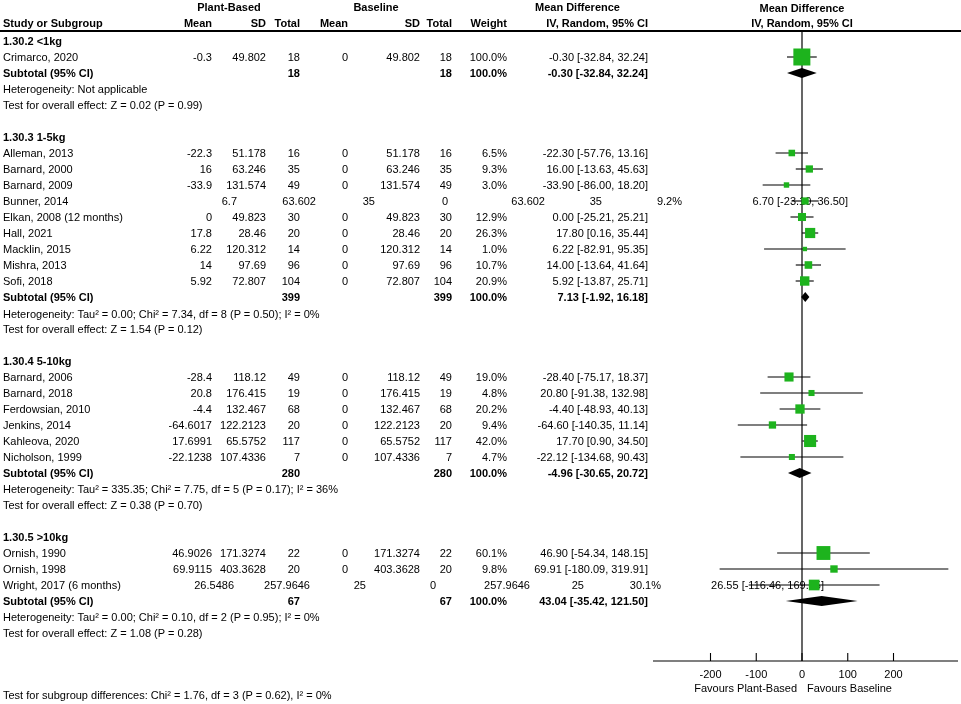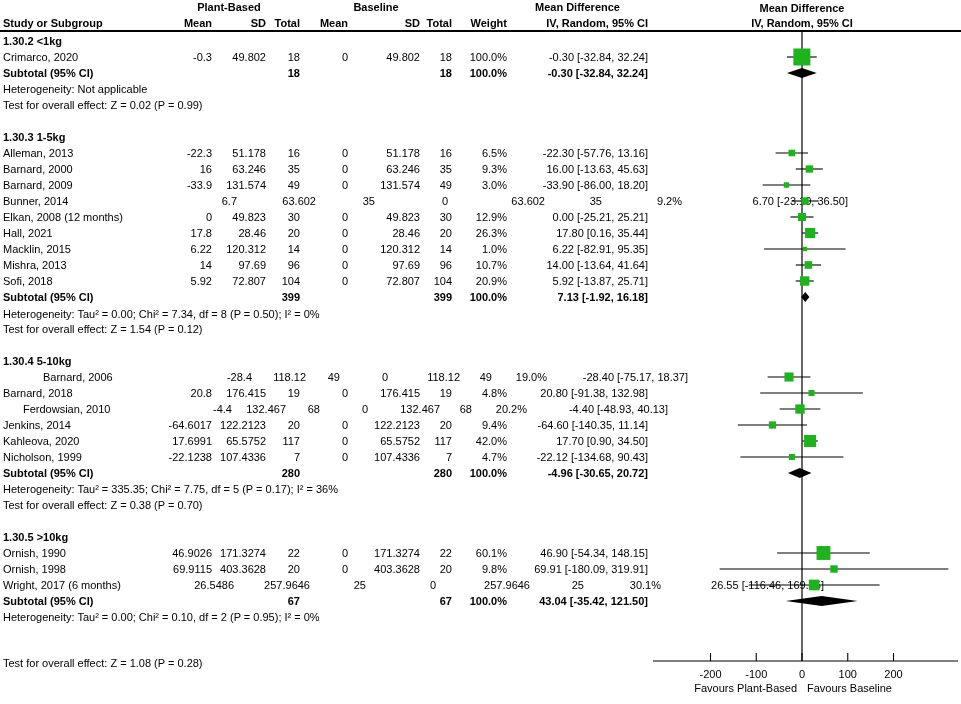--- a/index.html
+++ b/index.html
@@ -174,21 +174,21 @@
         <div class="c c3 b">399</div>
         <div class="c c4 b"></div>
         <div class="c c5 b"></div>
         <div class="c c6 b">399</div>
         <div class="c c7 b">100.0%</div>
         <div class="c c8 b">7.13 [-1.92, 16.18]</div>
       </div>
       <div class="note" style="top: 306px;">Heterogeneity: Tau² = 0.00; Chi² = 7.34, df = 8 (P = 0.50); I² = 0%</div>
       <div class="note" style="top: 321px;">Test for overall effect: Z = 1.54 (P = 0.12)</div>
       <div class="note b" style="top: 353px;">1.30.4 5-10kg</div>
-      <div class="row" style="top: 369px; margin-left: 40px;">
+      <div class="row" style="top: 369px;">
         <div class="c c0">Barnard, 2006</div>
         <div class="c c1">-28.4</div>
         <div class="c c2">118.12</div>
         <div class="c c3">49</div>
         <div class="c c4">0</div>
         <div class="c c5">118.12</div>
         <div class="c c6">49</div>
         <div class="c c7">19.0%</div>
         <div class="c c8">-28.40 [-75.17, 18.37]</div>
       </div>
@@ -196,21 +196,21 @@
         <div class="c c0">Barnard, 2018</div>
         <div class="c c1">20.8</div>
         <div class="c c2">176.415</div>
         <div class="c c3">19</div>
         <div class="c c4">0</div>
         <div class="c c5">176.415</div>
         <div class="c c6">19</div>
         <div class="c c7">4.8%</div>
         <div class="c c8">20.80 [-91.38, 132.98]</div>
       </div>
-      <div class="row" style="top: 401px; padding-left: 20px;">
+      <div class="row" style="top: 401px;">
         <div class="c c0">Ferdowsian, 2010</div>
         <div class="c c1">-4.4</div>
         <div class="c c2">132.467</div>
         <div class="c c3">68</div>
         <div class="c c4">0</div>
         <div class="c c5">132.467</div>
         <div class="c c6">68</div>
         <div class="c c7">20.2%</div>
         <div class="c c8">-4.40 [-48.93, 40.13]</div>
       </div>
@@ -299,21 +299,21 @@
         <div class="c c1 b"></div>
         <div class="c c2 b"></div>
         <div class="c c3 b">67</div>
         <div class="c c4 b"></div>
         <div class="c c5 b"></div>
         <div class="c c6 b">67</div>
         <div class="c c7 b">100.0%</div>
         <div class="c c8 b">43.04 [-35.42, 121.50]</div>
       </div>
       <div class="note" style="top: 609px;">Heterogeneity: Tau² = 0.00; Chi² = 0.10, df = 2 (P = 0.95); I² = 0%</div>
-      <div class="note" style="top: 655px;">Test for overall effect: Z = 1.08 (P = 0.28)</div>
+      <div class="note" style="top: 625px;">Test for overall effect: Z = 1.08 (P = 0.28)</div>
     </div>
 
   <svg id="plot" viewBox="0 0 311 704">
       <text x="152" y="12" text-anchor="middle" class="bold">Mean Difference</text>
       <text x="152" y="27" text-anchor="middle" class="bold">IV, Random, 95% CI</text>
       <line x1="152" y1="31" x2="152" y2="661" stroke="#000000" stroke-width="1.2"></line>
       <line x1="136.9757" y1="57" x2="166.7498" y2="57" stroke="#000000" stroke-width="1.1"></line>
       <rect x="143.36275" y="48.5" width="17" height="17" fill="#1db31d"></rect>
       <polygon points="136.9757,73 151.86275,68 166.7498,73 151.86275,78" fill="#000000"></polygon>
       <line x1="125.5748" y1="153" x2="158.0207" y2="153" stroke="#000000" stroke-width="1.1"></line>
@@ -363,13 +363,14 @@
       <line x1="152" y1="653" x2="152" y2="661" stroke="#000000" stroke-width="1.1"></line>
       <text x="152" y="678" text-anchor="middle">0</text>
       <line x1="197.75" y1="653" x2="197.75" y2="661" stroke="#000000" stroke-width="1.1"></line>
       <text x="197.75" y="678" text-anchor="middle">100</text>
       <line x1="243.5" y1="653" x2="243.5" y2="661" stroke="#000000" stroke-width="1.1"></line>
       <text x="243.5" y="678" text-anchor="middle">200</text>
       <text x="147" y="692" text-anchor="end">Favours Plant-Based</text>
       <text x="157" y="692" text-anchor="start">Favours Baseline</text>
     </svg>
 
+  <div class="footer">Test for subgroup differences: Chi² = 1.76, df = 3 (P = 0.62), I² = 0%</div>
 </div>
 
 </body></html>

